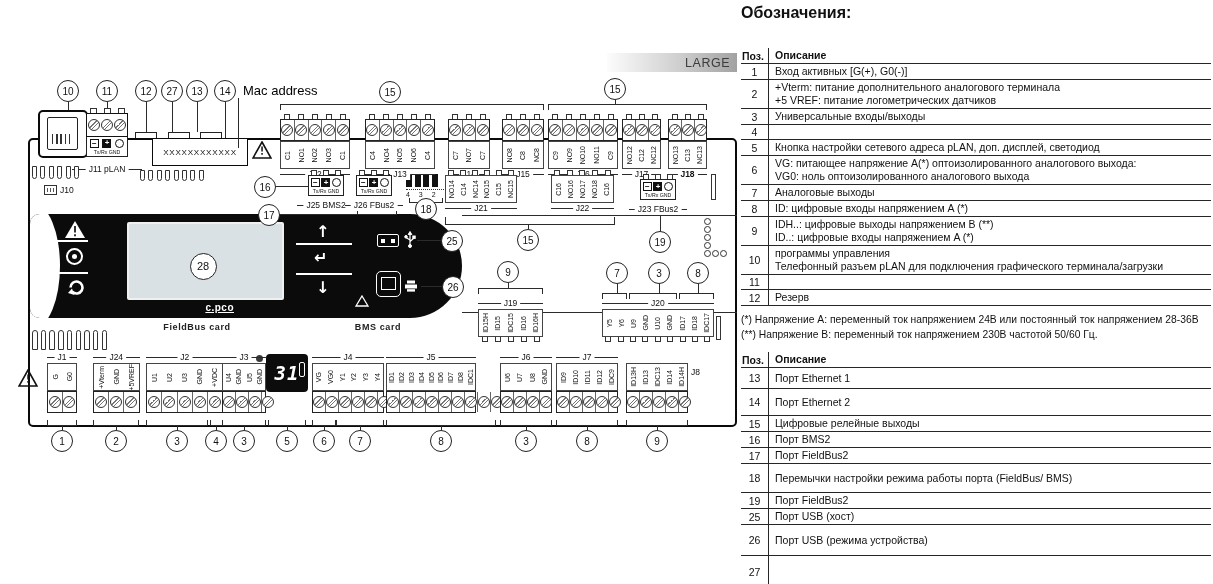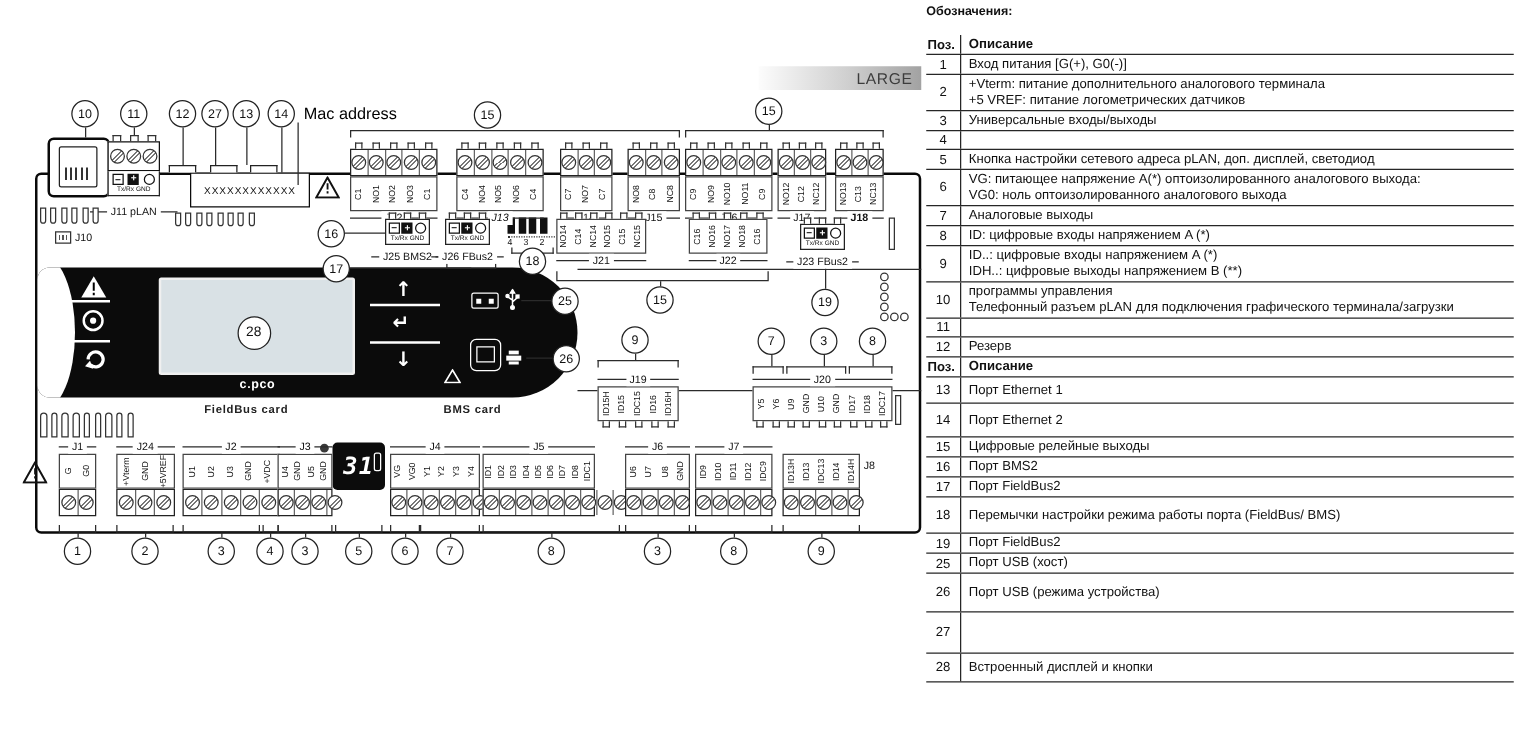--- a/index.html
+++ b/index.html
@@ -43,21 +43,21 @@
   .panel{left:30px;top:214px;width:432px;height:104px;background:#0b0b0b;border-radius:10px 54px 54px 10px;overflow:hidden;}
   .crescent{position:absolute;left:-22px;top:-10px;width:52px;height:124px;background:#fff;border-radius:50%;}
   .btn-sep{position:absolute;height:1.6px;background:#fff;}
   .sep1{left:18px;top:26px;width:40px;} .sep2{left:18px;top:58px;width:40px;}
   .sep3{left:266px;top:29px;width:56px;} .sep4{left:266px;top:59px;width:56px;}
   .ic-alarm{position:absolute;left:34px;top:6px;width:22px;height:19px;}
   .ic-prg{position:absolute;left:36px;top:34px;width:17px;height:17px;border:2.4px solid #fff;border-radius:50%;box-sizing:border-box;}
   .ic-prg i{position:absolute;left:50%;top:50%;width:5px;height:5px;margin:-2.5px;background:#fff;border-radius:50%;}
   .ic-esc{position:absolute;left:35px;top:63px;width:20px;height:19px;}
   .screen{position:absolute;left:97px;top:8px;width:157px;height:78px;background:#d9e1e5;border:2px solid #f0f0f0;border-radius:2px;box-sizing:border-box;}
-  .logo{position:absolute;left:148px;top:88px;width:56px;text-align:center;color:#fff;font:bold 10px "Liberation Sans",sans-serif;letter-spacing:.5px;}
+  .logo{position:absolute;left:148px;top:88px;width:56px;text-align:right;color:#fff;font:bold 10px "Liberation Sans",sans-serif;letter-spacing:.5px;text-decoration:underline;}
   .ar{position:absolute;color:#fff;font:bold 16px "DejaVu Sans",sans-serif;}
   .up{left:286px;top:8px;} .ent{left:284px;top:34px;} .dn{left:286px;top:64px;}
   .usba{position:absolute;left:347px;top:20px;width:22px;height:13px;border:1.5px solid #fff;border-radius:2px;display:flex;align-items:center;justify-content:space-around;box-sizing:border-box;}
   .usba i{width:4px;height:4px;background:#fff;display:block;}
   .usbsym{position:absolute;left:373px;top:17px;width:14px;height:17px;}
   .usbb{position:absolute;left:346px;top:57px;width:25px;height:26px;border:1.6px solid #fff;border-radius:5px;box-sizing:border-box;}
   .usbb i{position:absolute;left:4px;top:5px;width:13px;height:11px;border:1.2px solid #fff;}
   .printer{position:absolute;left:374px;top:66px;width:14px;height:12px;}
   .tri-small{position:absolute;left:325px;top:81px;width:14px;height:12px;}
   
@@ -75,21 +75,21 @@
   .jnums{font-size:7px;letter-spacing:3.5px;margin-top:1px;white-space:nowrap;}
   .warn{width:20px;height:18px;}
   .w1{left:252px;top:141px;} .w2{left:18px;top:369px;}
   
   .jname{position:absolute;height:11px;}
   .jname .ln{position:absolute;left:0;right:0;top:5px;height:1.2px;background:#2b2b2b;}
   .jname span{position:absolute;left:50%;transform:translateX(-50%);top:0;background:#fff;padding:0 3px;font-size:8.5px;line-height:11px;color:#111;white-space:nowrap;}
   .sidename{font-size:8.5px;color:#111;}
   
   #legend{position:absolute;left:741px;top:2px;width:470px;color:#111;}
-  .ltitle{font-weight:bold;font-size:10px;margin:2px 0 13px 0;}
+  .ltitle{font-weight:bold;font-size:16px;margin:2px 0 26px 0;}
   .lrow{display:flex;border-bottom:1.4px solid #262626;align-items:center;}
   .lhead{font-weight:bold;}
   .lhead .lpos{justify-content:flex-start;padding-left:1px;}
   .lpos{width:28px;align-self:stretch;border-right:1.3px solid #262626;display:flex;align-items:center;justify-content:center;font-size:10.5px;flex-shrink:0;box-sizing:border-box;}
   .ldesc{flex:1;padding:1px 0 1px 6px;font-size:10.5px;line-height:13px;}
   .lfoot{font-size:10.3px;line-height:14.5px;margin:7px 0 10px 0;}
 </style>
 </head>
 <body>
 
@@ -388,21 +388,21 @@
         <div style="flex: 1 1 0%; overflow: hidden; display: flex; align-items: center; justify-content: center;">
           <span style="writing-mode: vertical-rl; transform: rotate(180deg); font-size: 7px; line-height: 1; color: rgb(17, 17, 17); white-space: nowrap;">NO5</span>
         </div>
         <div style="flex: 1 1 0%; overflow: hidden; display: flex; align-items: center; justify-content: center;">
           <span style="writing-mode: vertical-rl; transform: rotate(180deg); font-size: 7px; line-height: 1; color: rgb(17, 17, 17); white-space: nowrap;">NO6</span>
         </div>
         <div style="flex: 1 1 0%; overflow: hidden; display: flex; align-items: center; justify-content: center;">
           <span style="writing-mode: vertical-rl; transform: rotate(180deg); font-size: 7px; line-height: 1; color: rgb(17, 17, 17); white-space: nowrap;">C4</span>
         </div>
       </div>
-      <div style="position: relative; height: 11px; font-style: italic;">
+      <div style="position: relative; height: 11px;">
         <div style="position: absolute; left: 0px; right: 0px; top: 5px; height: 1.2px; background: rgb(43, 43, 43);"></div>
         <div style="position: absolute; left: 50%; transform: translateX(-50%); top: 0px; background: rgb(255, 255, 255); padding: 0px 3px; font-size: 8.5px; line-height: 11px; color: rgb(17, 17, 17);">J13</div>
       </div>
     </div>
     <div style="position: absolute; left: 448px; top: 114px; width: 42px;">
       <div style="display: flex; justify-content: space-around; height: 5px;">
         <div style="width: 6px; height: 5px; border-top: 1px solid rgb(51, 51, 51); border-right: 1px solid rgb(51, 51, 51); border-bottom: none; border-left: 1px solid rgb(51, 51, 51); border-image: initial; background: rgb(255, 255, 255); box-sizing: border-box;"></div>
         <div style="width: 6px; height: 5px; border-top: 1px solid rgb(51, 51, 51); border-right: 1px solid rgb(51, 51, 51); border-bottom: none; border-left: 1px solid rgb(51, 51, 51); border-image: initial; background: rgb(255, 255, 255); box-sizing: border-box;"></div>
         <div style="width: 6px; height: 5px; border-top: 1px solid rgb(51, 51, 51); border-right: 1px solid rgb(51, 51, 51); border-bottom: none; border-left: 1px solid rgb(51, 51, 51); border-image: initial; background: rgb(255, 255, 255); box-sizing: border-box;"></div>
       </div>
@@ -1159,21 +1159,21 @@
   <div class="ltitle">Обозначения:</div>
   <div>
     <div class="lrow lhead">
       <div class="lpos">Поз.</div>
       <div class="ldesc">Описание</div>
     </div>
     <div id="t1rows">
         <div class="lrow" style="min-height: 14px;">
           <div class="lpos">1</div>
           <div class="ldesc">
-            <div>Вход питания [G(+), G0(-)]</div>
+            <div>Вход активных [G(+), G0(-)]</div>
           </div>
         </div>
         <div class="lrow" style="min-height: 27px;">
           <div class="lpos">2</div>
           <div class="ldesc">
             <div>+Vterm: питание дополнительного аналогового терминала</div>
             <div>+5 VREF: питание логометрических датчиков</div>
           </div>
         </div>
         <div class="lrow" style="min-height: 14px;">
@@ -1206,42 +1206,46 @@
         </div>
         <div class="lrow" style="min-height: 14px;">
           <div class="lpos">8</div>
           <div class="ldesc">
             <div>ID: цифровые входы напряжением A (*)</div>
           </div>
         </div>
         <div class="lrow" style="min-height: 27px;">
           <div class="lpos">9</div>
           <div class="ldesc">
+            <div>IDH..: цифровые выходы напряжением B (**)</div>
             <div>ID..: цифровые входы напряжением A (*)</div>
-            <div>IDH..: цифровые выходы напряжением B (**)</div>
           </div>
         </div>
         <div class="lrow" style="min-height: 27px;">
           <div class="lpos">10</div>
           <div class="ldesc">
             <div>программы управления</div>
             <div>Телефонный разъем pLAN для подключения графического терминала/загрузки</div>
           </div>
         </div>
         <div class="lrow" style="min-height: 14px;">
           <div class="lpos">11</div>
         </div>
         <div class="lrow" style="min-height: 14px;">
           <div class="lpos">12</div>
           <div class="ldesc">
             <div>Резерв</div>
           </div>
         </div>
       </div>
   </div>
+  <div class="lfoot" id="footnotes">
+      <div>(*) Напряжение A: переменный ток напряжением 24В или постоянный ток напряжением 28-36В</div>
+      <div>(**) Напряжение B: переменный ток напряжением 230В частотой 50/60 Гц.</div>
+    </div>
   <div>
     <div class="lrow lhead">
       <div class="lpos">Поз.</div>
       <div class="ldesc">Описание</div>
     </div>
     <div id="t2rows">
         <div class="lrow" style="min-height: 20px;">
           <div class="lpos">13</div>
           <div class="ldesc">
             <div>Порт Ethernet 1</div>

